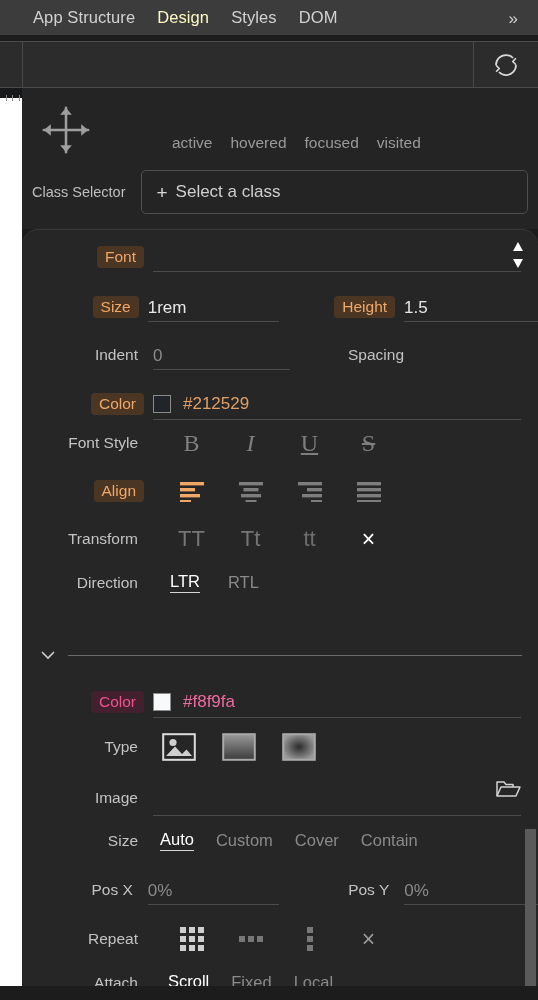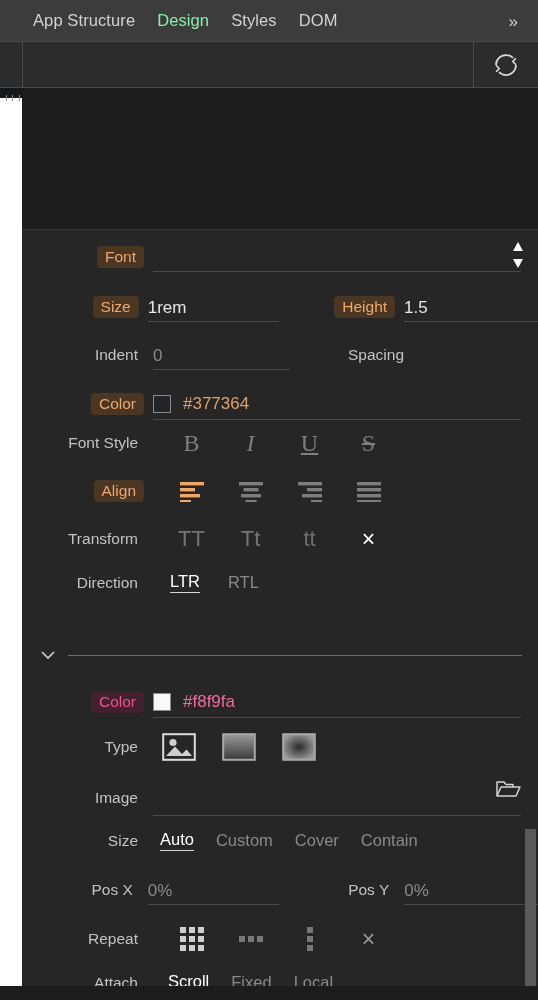--- a/index.html
+++ b/index.html
@@ -20,30 +20,30 @@
     position:absolute; left:0; top:86px; width:22px; height:14px;
     background:#17181a;
   }
   .page-underlay-ticks {
     position:absolute; left:6px; top:95px; width:16px; height:6px;
   }
   .tick { position:absolute; width:1px; height:6px; background:#8d8d8d; }
 
   
   .tabbar {
-    position:absolute; left:0; top:0; width:538px; height:41px;
+    position:absolute; left:0; top:0; width:538px; height:35px;
     background:#3c3c3c;
     display:flex; align-items:center;
   }
   .tabbar .tabs { display:flex; align-items:center; gap:22px; padding-left:33px; }
   .tab {
     font-size:16.5px; color:#d2d2d2; letter-spacing:.1px;
     white-space:nowrap; cursor:default;
   }
-  .tab.active { color:#86efac; }
+  .tab.active { color:#fef9c3; }
   .tabbar .overflow {
     position:absolute; right:20px; top:50%; transform:translateY(-50%);
     color:#cfcfcf; font-size:17px; line-height:1;
   }
 
   
   .cmdstrip {
     position:absolute; left:0; top:41px; width:538px; height:47px;
     background:#2c2c2c;
     border-top:1px solid #4a4a4a;
@@ -77,20 +77,21 @@
     display:flex; align-items:center; padding:0 14px; gap:8px;
     color:#cfcfcf; font-size:17px;
   }
   .cls-plus { font-size:19px; color:#d8d8d8; line-height:1; }
 
   
   .props {
     position:absolute; left:22px; top:229px; width:516px; height:771px;
     background:#262626;
     border-top:1px solid #3a3a3a;
+    border-radius:16px;
   }
 
   .row { position:absolute; left:0; width:516px; display:flex; align-items:center; }
 
   .lbl {
     font-size:15.5px; color:#c3c3c3; text-align:right;
     white-space:nowrap;
   }
   .chip {
     display:inline-block; border-radius:4px; padding:3px 8px 4px;
@@ -178,20 +179,41 @@
     <div class="refresh-btn">
       <svg width="30" height="30" viewBox="0 0 24 24" fill="none" stroke="#d8d8d8" stroke-width="1.4">
         <path d="M20 12a8 8 0 0 1-8 8 8 8 0 0 1-5.6-2.3"></path>
         <path d="M4 12a8 8 0 0 1 8-8 8 8 0 0 1 5.7 2.4"></path>
         <path d="M4 12.2 6.6 14.8 4.1 17.4" stroke-linejoin="round"></path>
         <path d="M20 11.8 17.4 9.2 19.9 6.6" stroke-linejoin="round"></path>
       </svg>
     </div>
   </div>
 
+  <div class="selector-panel">
+    <div class="move-icon">
+      <svg width="56" height="56" viewBox="0 0 48 48" fill="none" stroke="#9e9e9e" stroke-width="2.2" stroke-linejoin="round" stroke-linecap="round">
+        <path d="M24 5 L24 43 M5 24 L43 24"></path>
+        <path d="M24 5 l-5 6 h10 z M24 43 l-5 -6 h10 z M5 24 l6 -5 v10 z M43 24 l-6 -5 v10 z" fill="#9e9e9e" stroke="none"></path>
+      </svg>
+    </div>
+    <div class="states">
+      <span class="state">active</span>
+      <span class="state">hovered</span>
+      <span class="state">focused</span>
+      <span class="state">visited</span>
+    </div>
+    <div class="cls-row">
+      <div class="cls-label">Class Selector</div>
+      <div class="cls-input">
+        <span class="cls-plus">+</span>
+        <span>Select a class</span>
+      </div>
+    </div>
+  </div>
 
   <div class="props">
 
     <div class="row" style="top:12px;">
       <div class="lbl" style="width:122px;">
         <span class="chip orange">Font</span>
       </div>
       <div class="field fontfield" style="width:368px; margin-left:9px;">
         <span class="spinner">
           <svg width="14" height="30" viewBox="0 0 14 30">
@@ -224,21 +246,21 @@
       </div>
       <div class="lbl" style="width:84px; margin-left:36px; padding-right:6px;">Spacing</div>
     </div>
 
     <div class="row" style="top:158px;">
       <div class="lbl" style="width:122px;">
         <span class="chip orange">Color</span>
       </div>
       <div class="field" style="width:368px; margin-left:9px; align-items:center; padding-bottom:0; height:32px;">
         <span class="swatch" style="background:#212529;"></span>
-        <span class="fval accent" style="margin-left:12px;">#377364</span>
+        <span class="fval accent" style="margin-left:12px;">#212529</span>
       </div>
     </div>
 
     <div class="row" style="top:200px;">
       <div class="lbl" style="width:122px; padding-right:6px;">Font Style</div>
       <div class="icnrow" style="margin-left:18px;">
         <div class="icn" style="width:59px; font-size:24px; font-family:'Liberation Serif',serif; color:#7f7f7f;">B</div>
         <div class="icn" style="width:59px; font-size:24px; font-family:'Liberation Serif',serif; font-style:italic; color:#7f7f7f;">I</div>
         <div class="icn" style="width:59px; font-size:24px; font-family:'Liberation Serif',serif; text-decoration:underline; color:#7f7f7f;">U</div>
         <div class="icn" style="width:59px; font-size:24px; font-family:'Liberation Serif',serif; text-decoration:line-through; color:#7f7f7f;">S</div>

